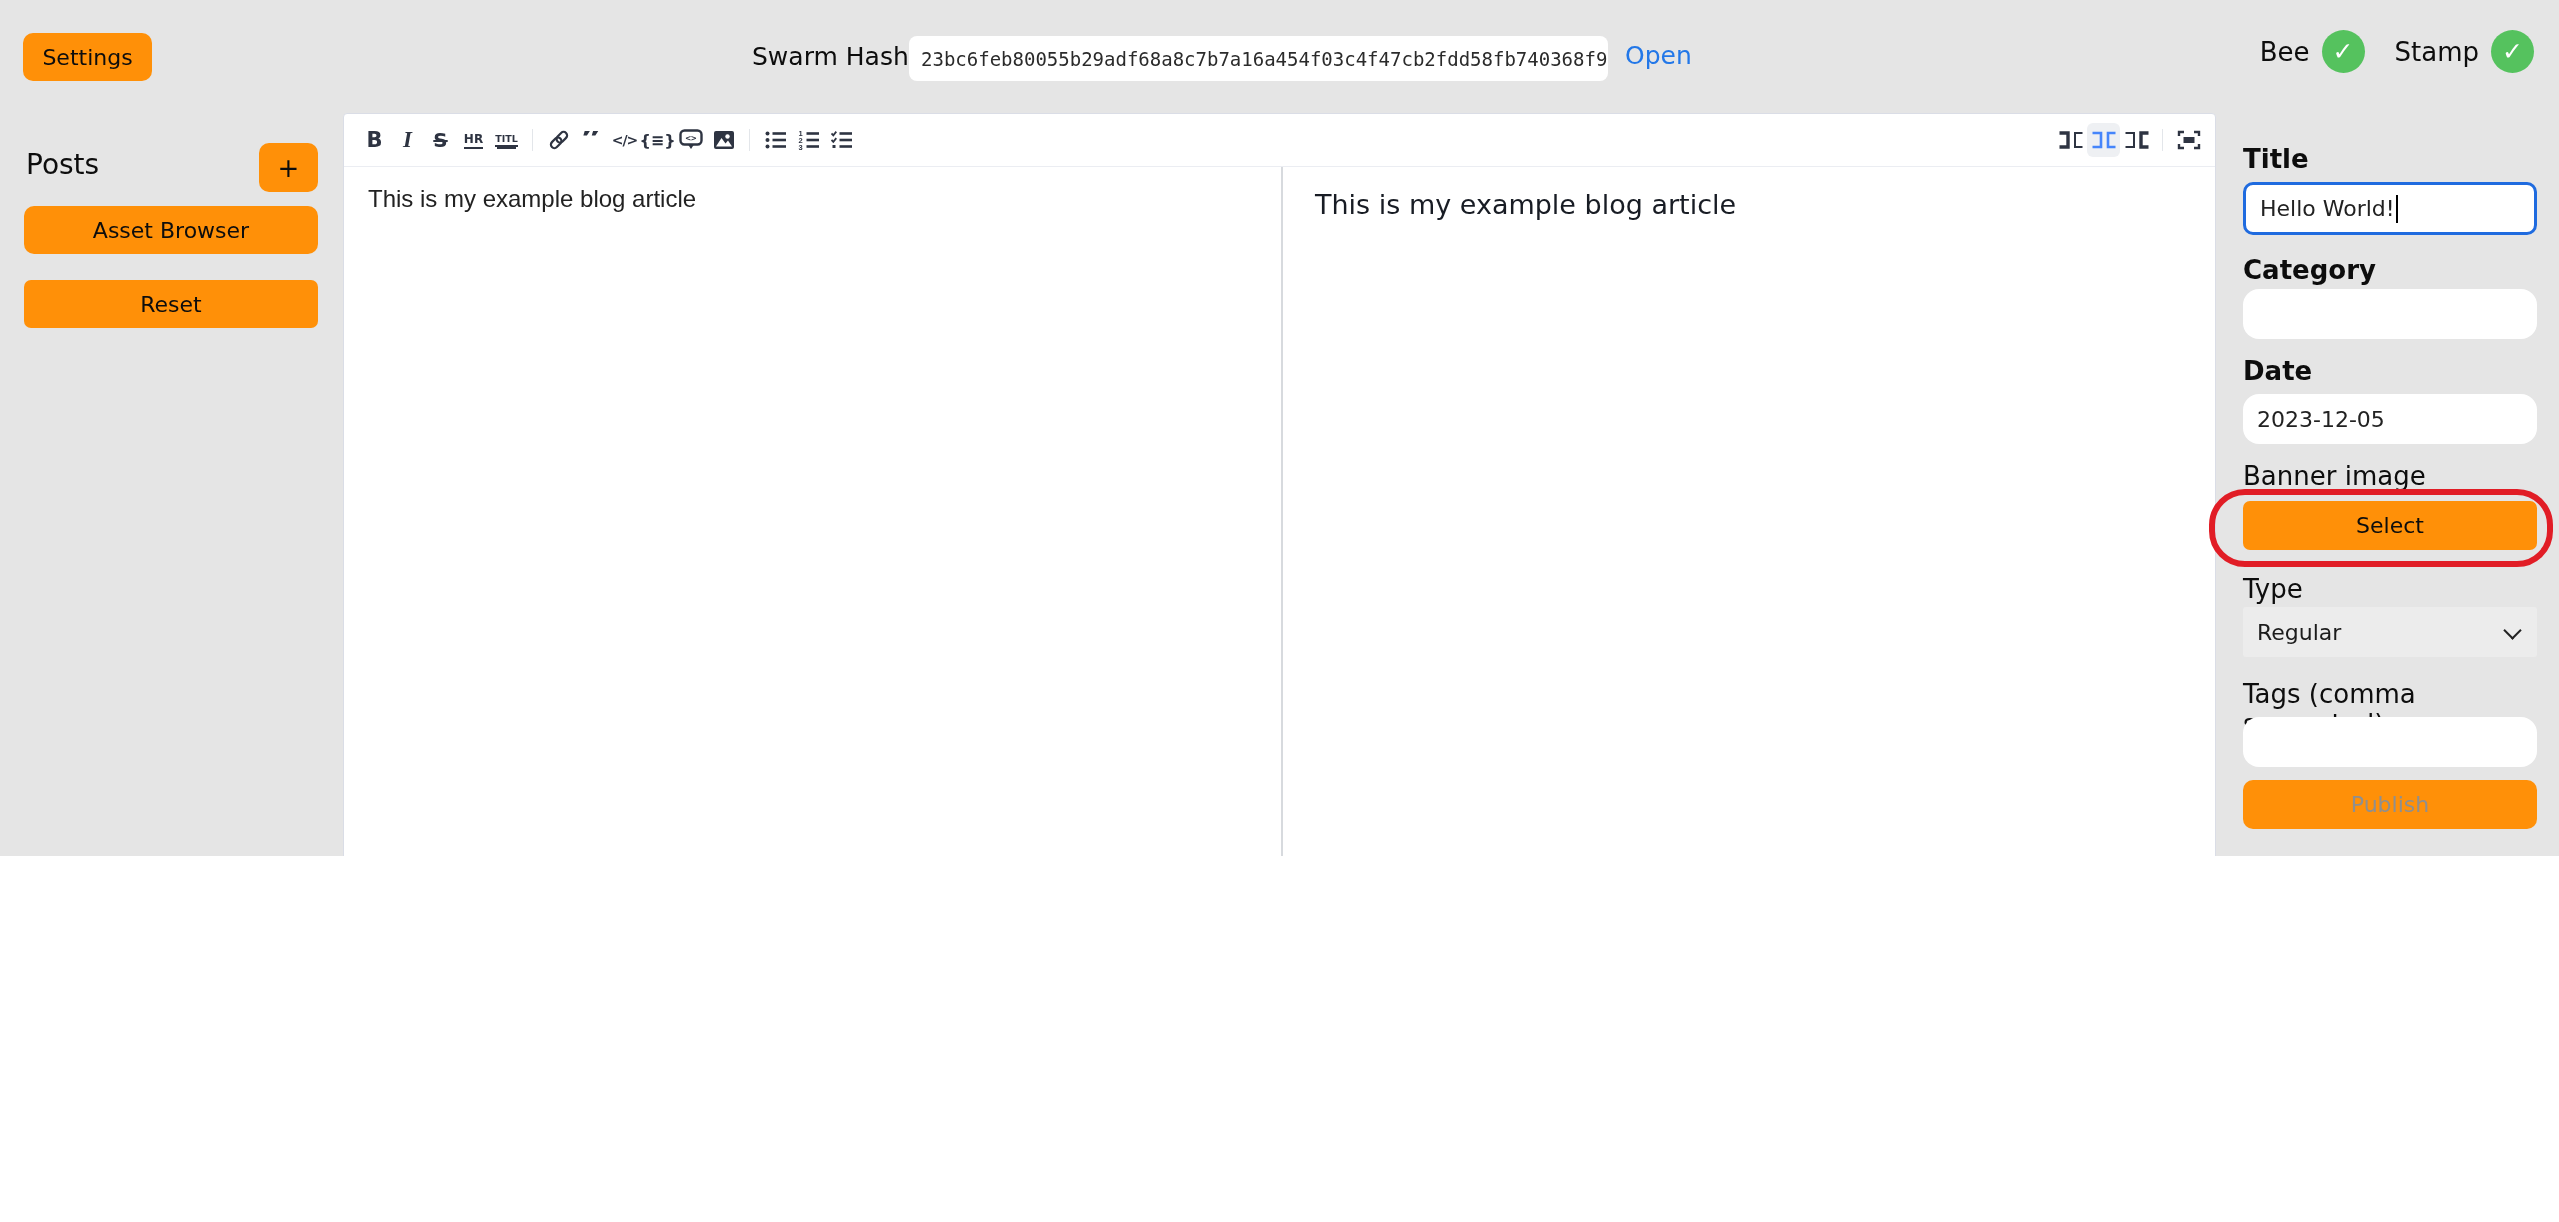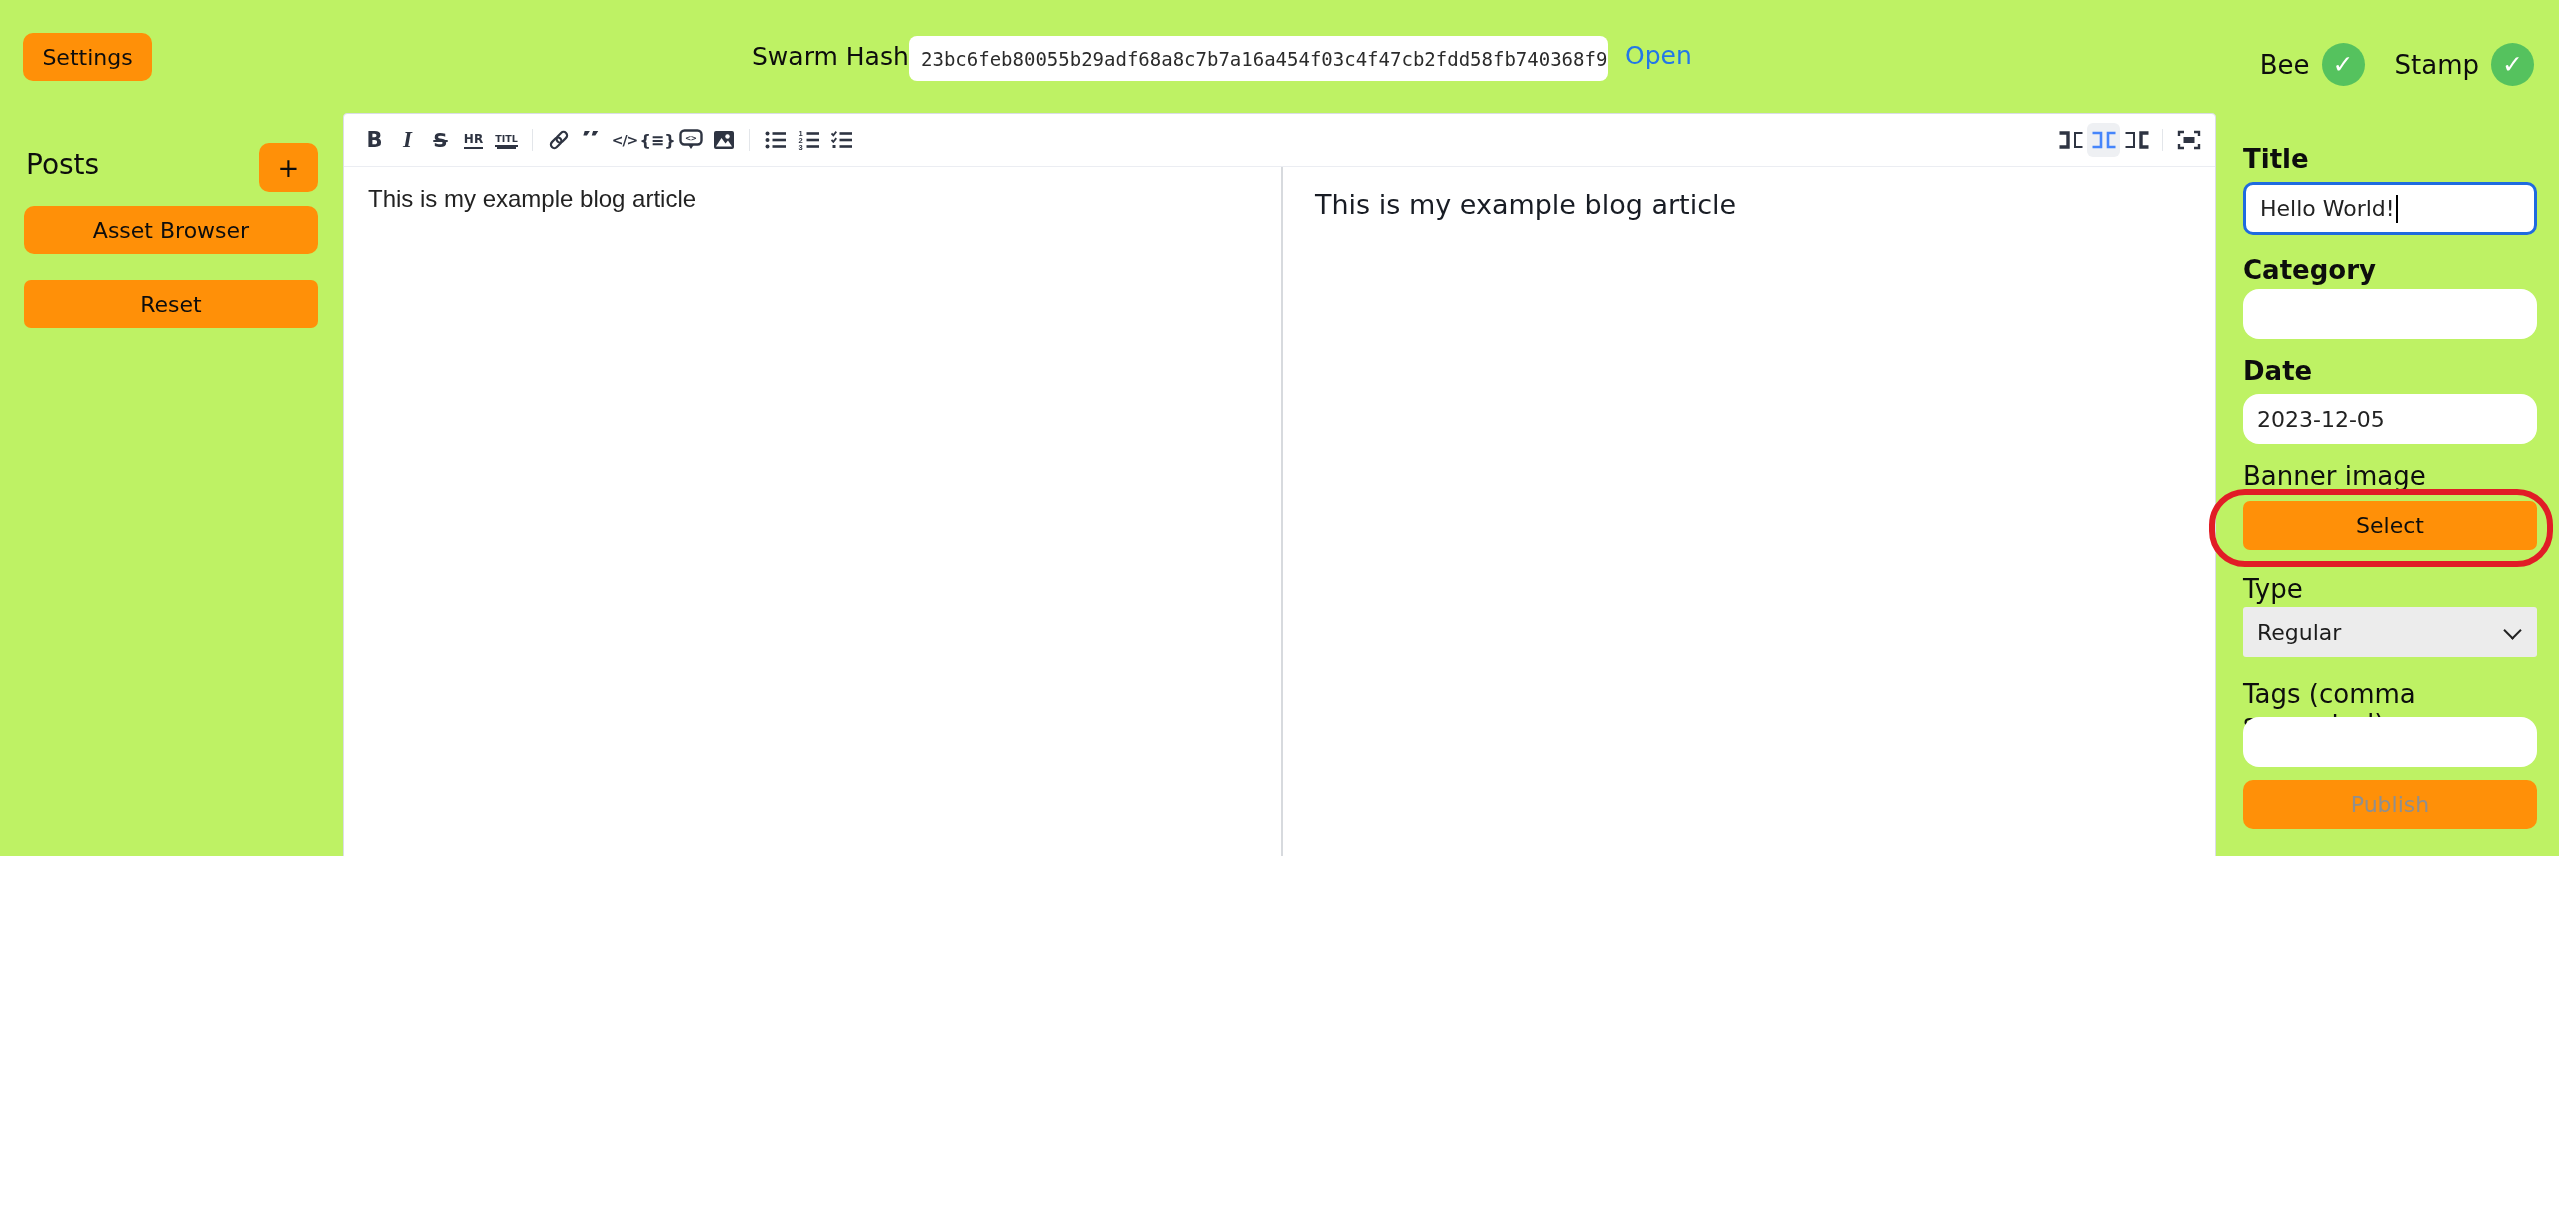--- a/index.html
+++ b/index.html
@@ -1,31 +1,31 @@
 <!DOCTYPE html>
 <html><head>
 <meta charset="utf-8">
 <style>
   html,body{margin:0;padding:0;}
-  .app{position:relative;width:2559px;height:856px;background:#bef264;
+  .app{position:relative;width:2559px;height:856px;background:#e5e5e5;
        font-family:"DejaVu Sans",sans-serif;overflow:hidden;color:#0d0d0d;}
 
   
   .obtn{background:#ff9008;border:none;border-radius:10px;font-family:inherit;
         color:#0d0d0d;cursor:pointer;display:flex;align-items:center;justify-content:center;}
 
   
   .settings-btn{position:absolute;left:23px;top:33px;width:129px;height:48px;font-size:22px;}
   .swarm-label{position:absolute;left:752px;top:42px;font-size:25px;font-weight:500;}
   .hash-input{position:absolute;left:909px;top:36px;width:699px;height:45px;background:#fff;
         border-radius:8px;font-family:"DejaVu Sans Mono",monospace;font-size:19px;color:#2b2b2b;
         display:flex;align-items:center;padding:0 12px;box-sizing:border-box;overflow:hidden;white-space:nowrap;}
   .open-link{position:absolute;left:1625px;top:41px;font-size:25px;font-weight:500;
         color:#2277e8;cursor:pointer;}
-  .status-cluster{position:absolute;top:43px;right:25px;display:flex;align-items:center;
+  .status-cluster{position:absolute;top:30px;right:25px;display:flex;align-items:center;
         font-size:26px;font-weight:500;}
   .check{width:43px;height:43px;border-radius:50%;background:#55c25e;color:#fff;font-size:25px;
         font-weight:bold;display:flex;align-items:center;justify-content:center;}
   .status-cluster .lblm{margin:0 12px 0 0;}
   .status-cluster .gap{width:30px;}
 
   
   .posts-heading{position:absolute;left:26px;top:148px;font-size:28px;font-weight:500;}
   .plus-btn{position:absolute;left:259px;top:143px;width:59px;height:49px;font-size:26px;}
   .asset-btn{position:absolute;left:24px;top:206px;width:294px;height:48px;font-size:22px;}

